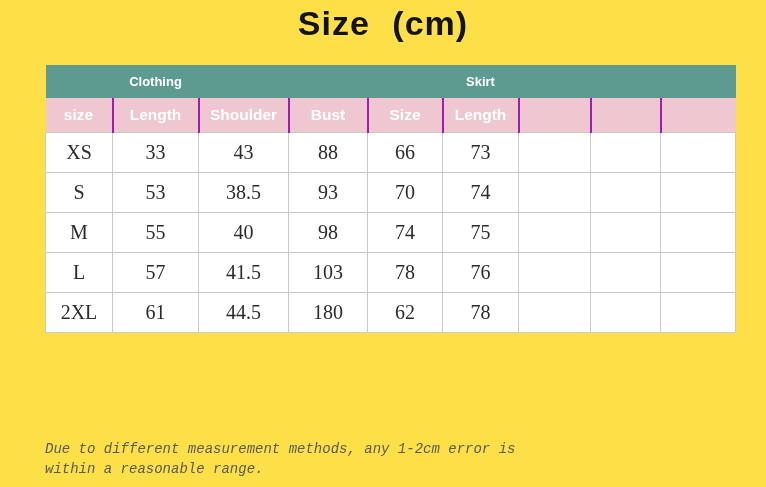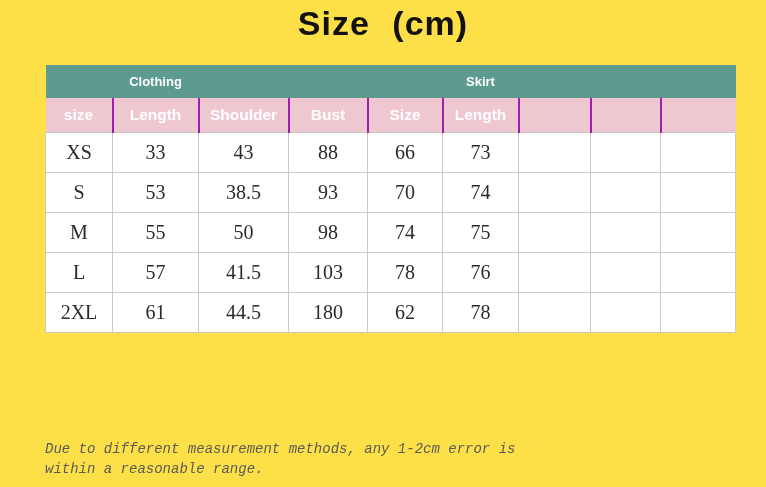--- a/index.html
+++ b/index.html
@@ -131,21 +131,21 @@
         <td>93</td>
         <td>70</td>
         <td>74</td>
         <td></td>
         <td></td>
         <td></td>
       </tr>
       <tr class="data-row">
         <td>M</td>
         <td>55</td>
-        <td>50</td>
+        <td>40</td>
         <td>98</td>
         <td>74</td>
         <td>75</td>
         <td></td>
         <td></td>
         <td></td>
       </tr>
       <tr class="data-row">
         <td>L</td>
         <td>57</td>

